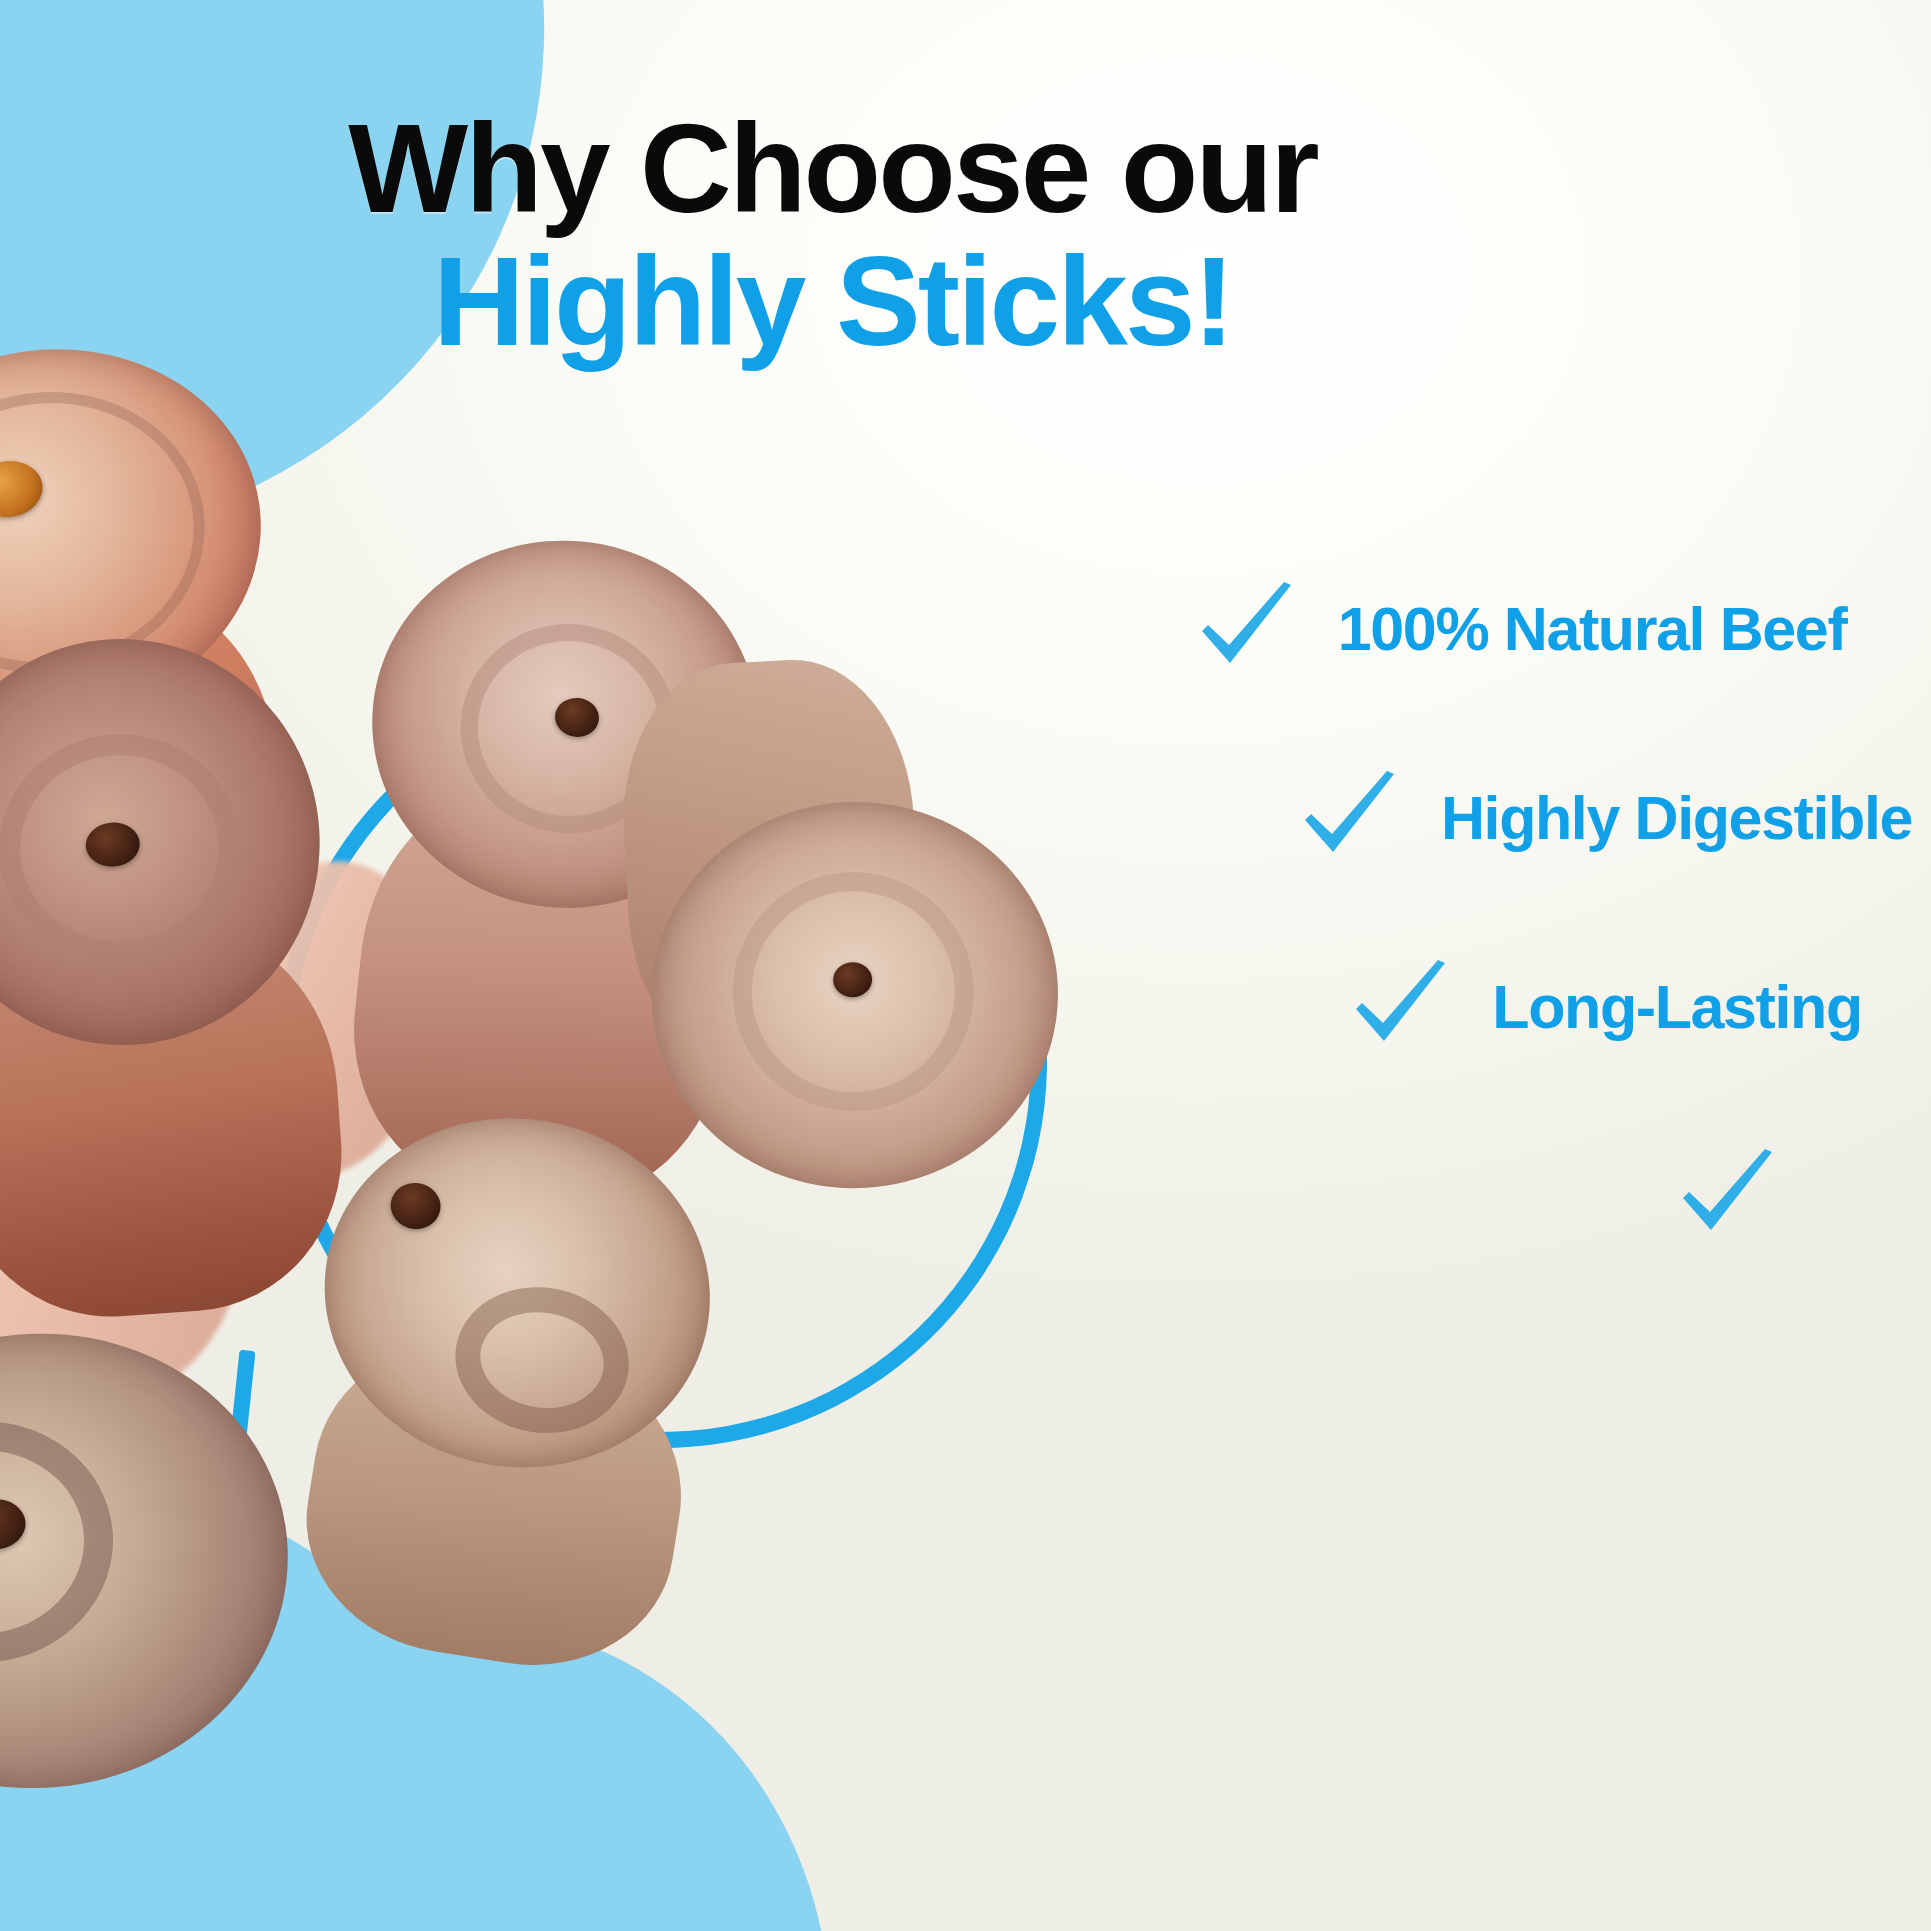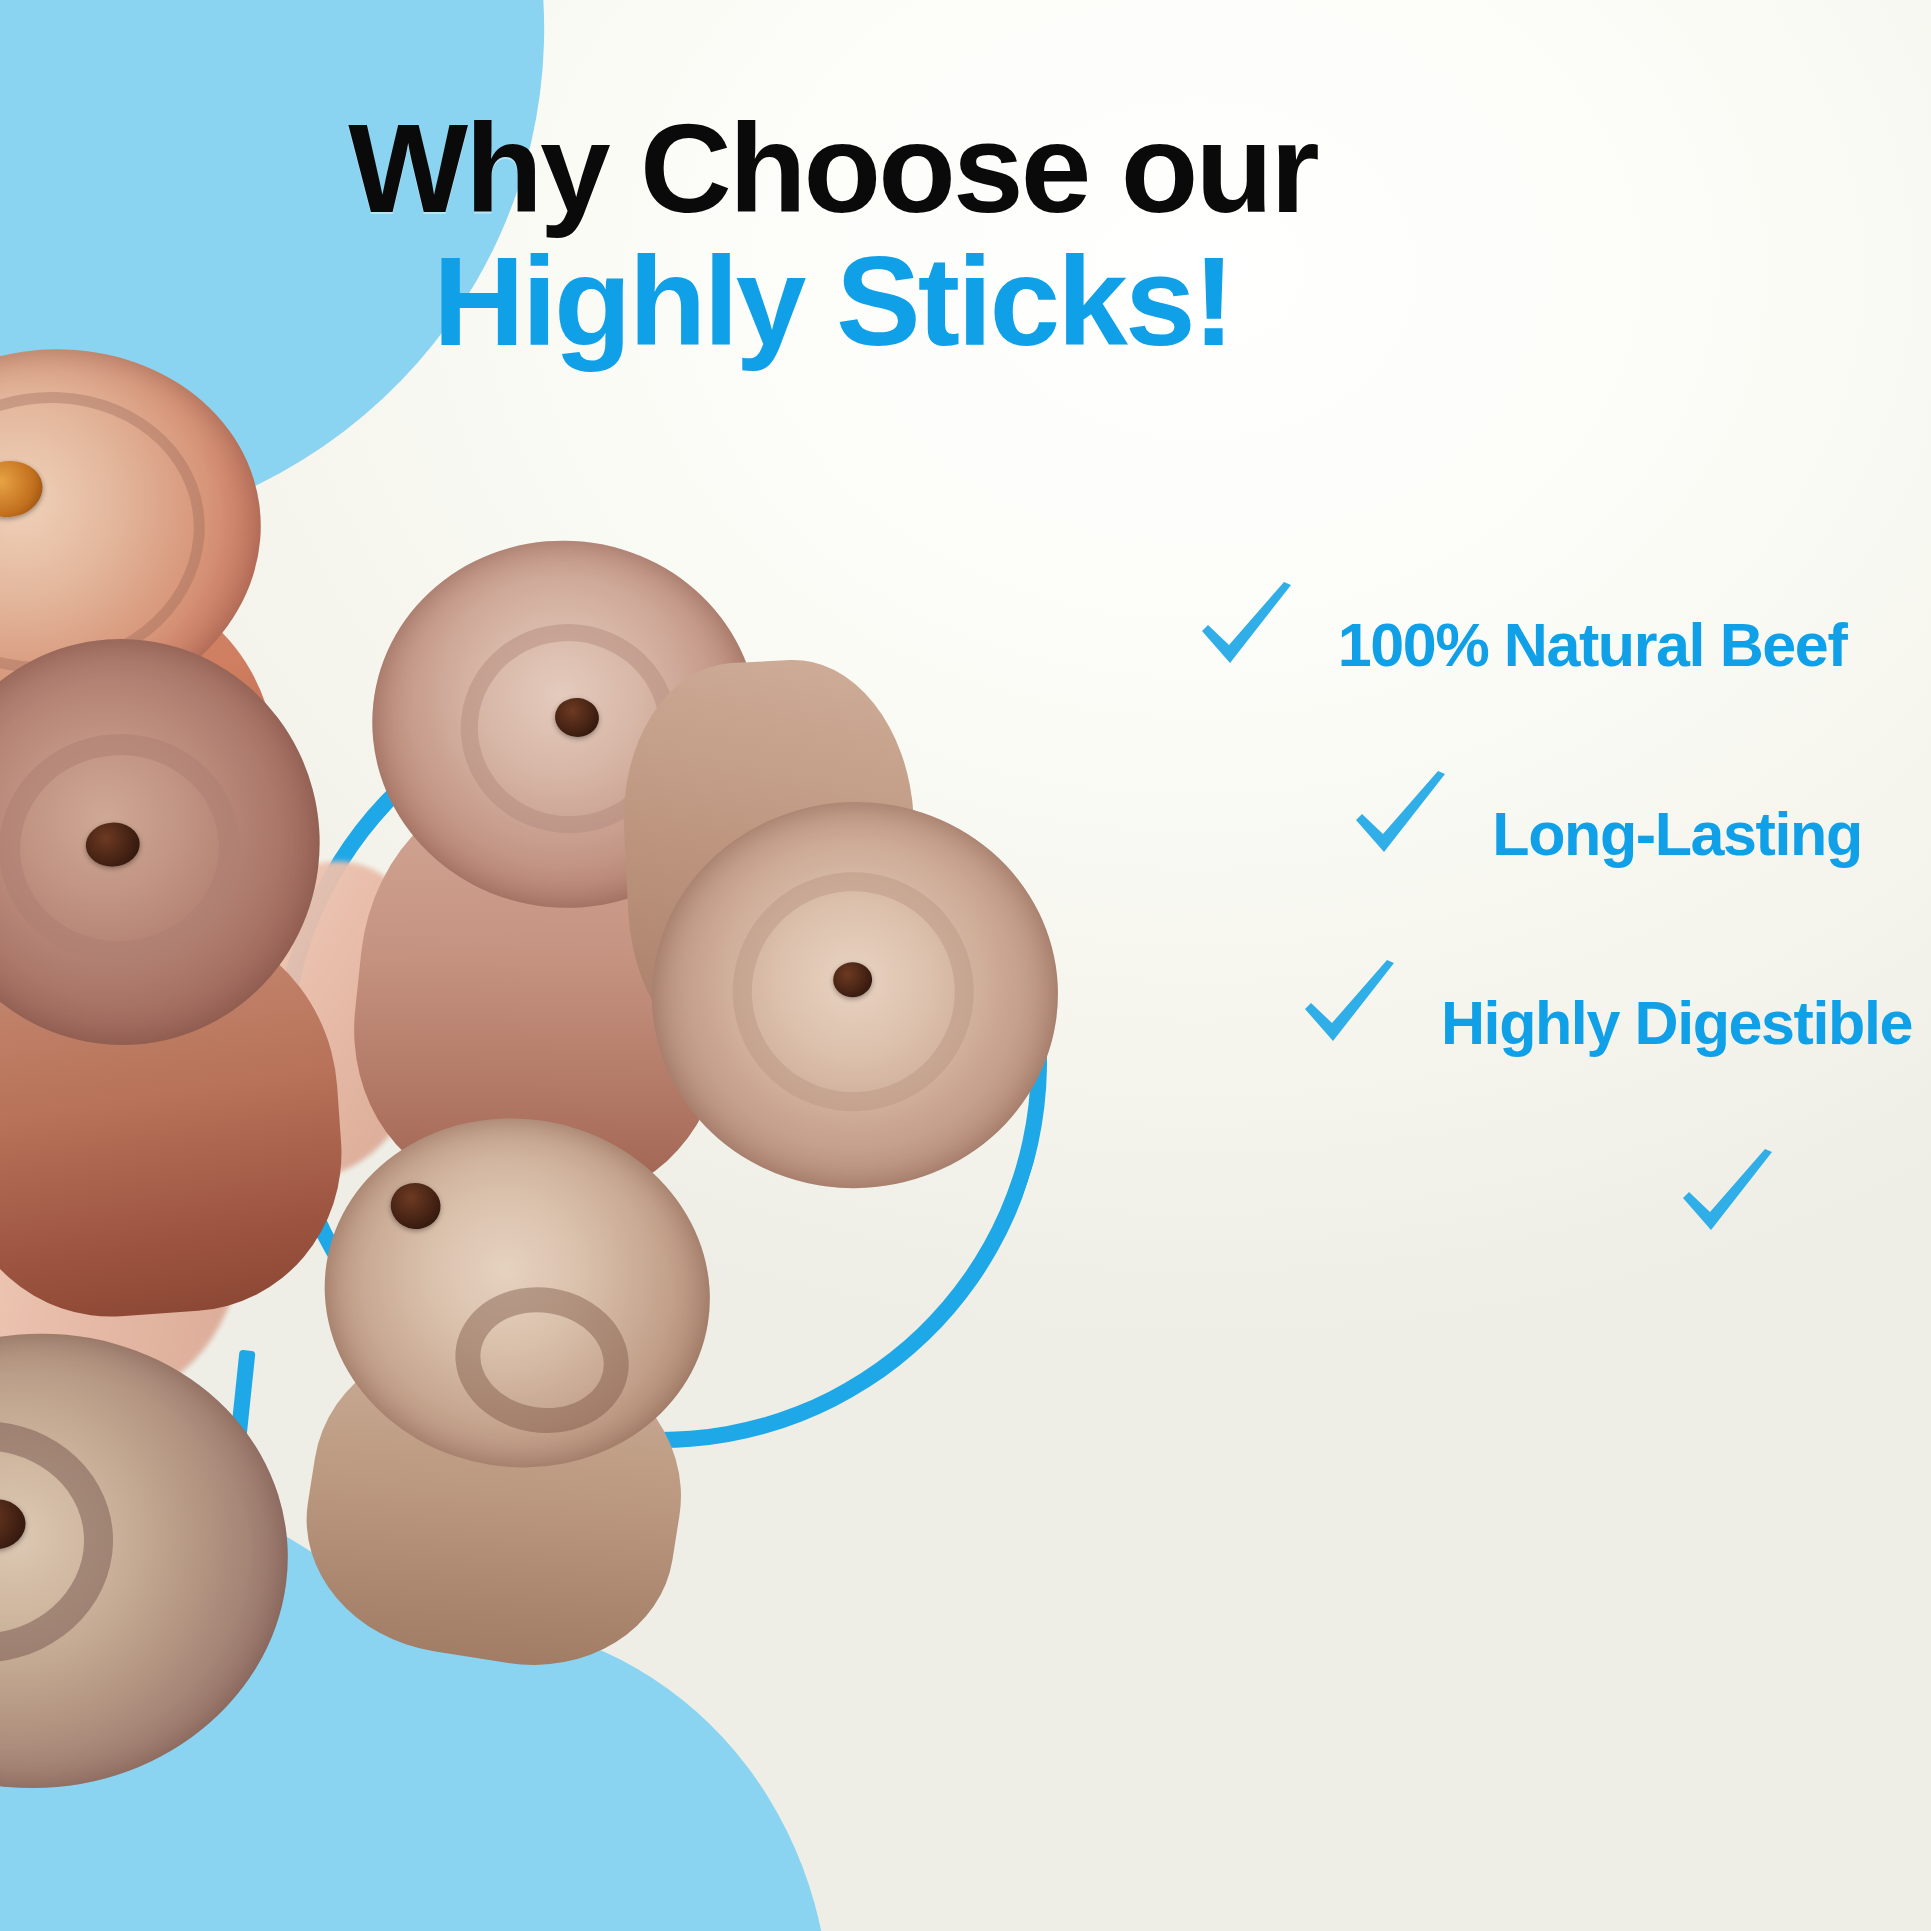--- a/index.html
+++ b/index.html
@@ -221,21 +221,21 @@
 
   
   .benefits{
     position:absolute;
     right:75px; top:579px;
     width:792px;
     z-index:9;
   }
   .benefit{
     display:flex;
-    align-items:flex-end;
+    align-items:center;
     justify-content:flex-end;
     gap:42px;
     margin-bottom:89px;
   }
   .benefit .check{
     flex:0 0 auto;
     width:100px; height:100px;
     display:block;
   }
   .benefit .label{
@@ -321,34 +321,34 @@
 
   <div class="benefits">
 
     <div class="benefit b1">
       <svg class="check" viewBox="0 0 100 100">
         <path d="M6 52 L34 84 L95 6 L88 3 L33 66 L12 46 Z" fill="#2FAEE8"></path>
       </svg>
       <span class="label">100% Natural Beef</span>
     </div>
 
+    <div class="benefit b2">
+      <svg class="check" viewBox="0 0 100 100">
+        <path d="M6 52 L34 84 L95 6 L88 3 L33 66 L12 46 Z" fill="#2FAEE8"></path>
+      </svg>
+      <span class="label">Highly Digestible</span>
+    </div>
+
     <div class="benefit b3">
       <svg class="check" viewBox="0 0 100 100">
         <path d="M6 52 L34 84 L95 6 L88 3 L33 66 L12 46 Z" fill="#2FAEE8"></path>
       </svg>
       <span class="label">Long-Lasting</span>
     </div>
 
-    <div class="benefit b2">
-      <svg class="check" viewBox="0 0 100 100">
-        <path d="M6 52 L34 84 L95 6 L88 3 L33 66 L12 46 Z" fill="#2FAEE8"></path>
-      </svg>
-      <span class="label">Highly Digestible</span>
-    </div>
-
 
     <div class="benefit b5">
       <svg class="check" viewBox="0 0 100 100">
         <path d="M6 52 L34 84 L95 6 L88 3 L33 66 L12 46 Z" fill="#2FAEE8"></path>
       </svg>
     </div>
 
   </div>
 </div>
 

